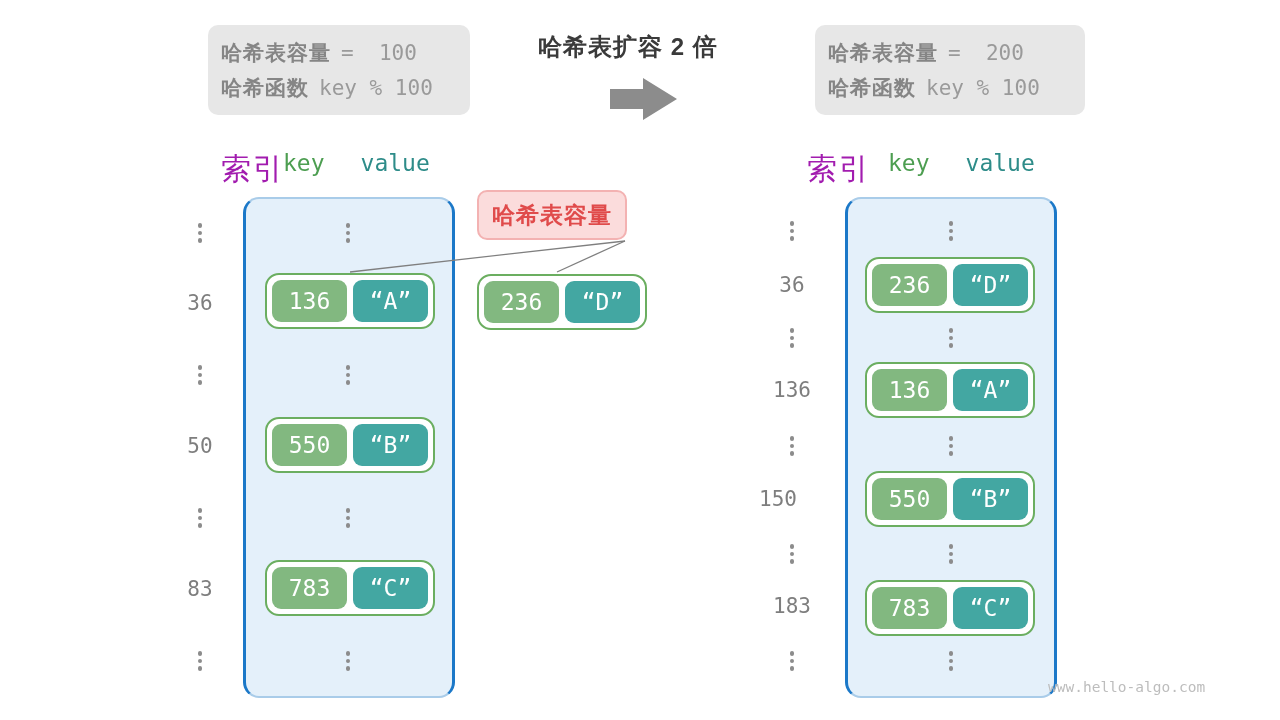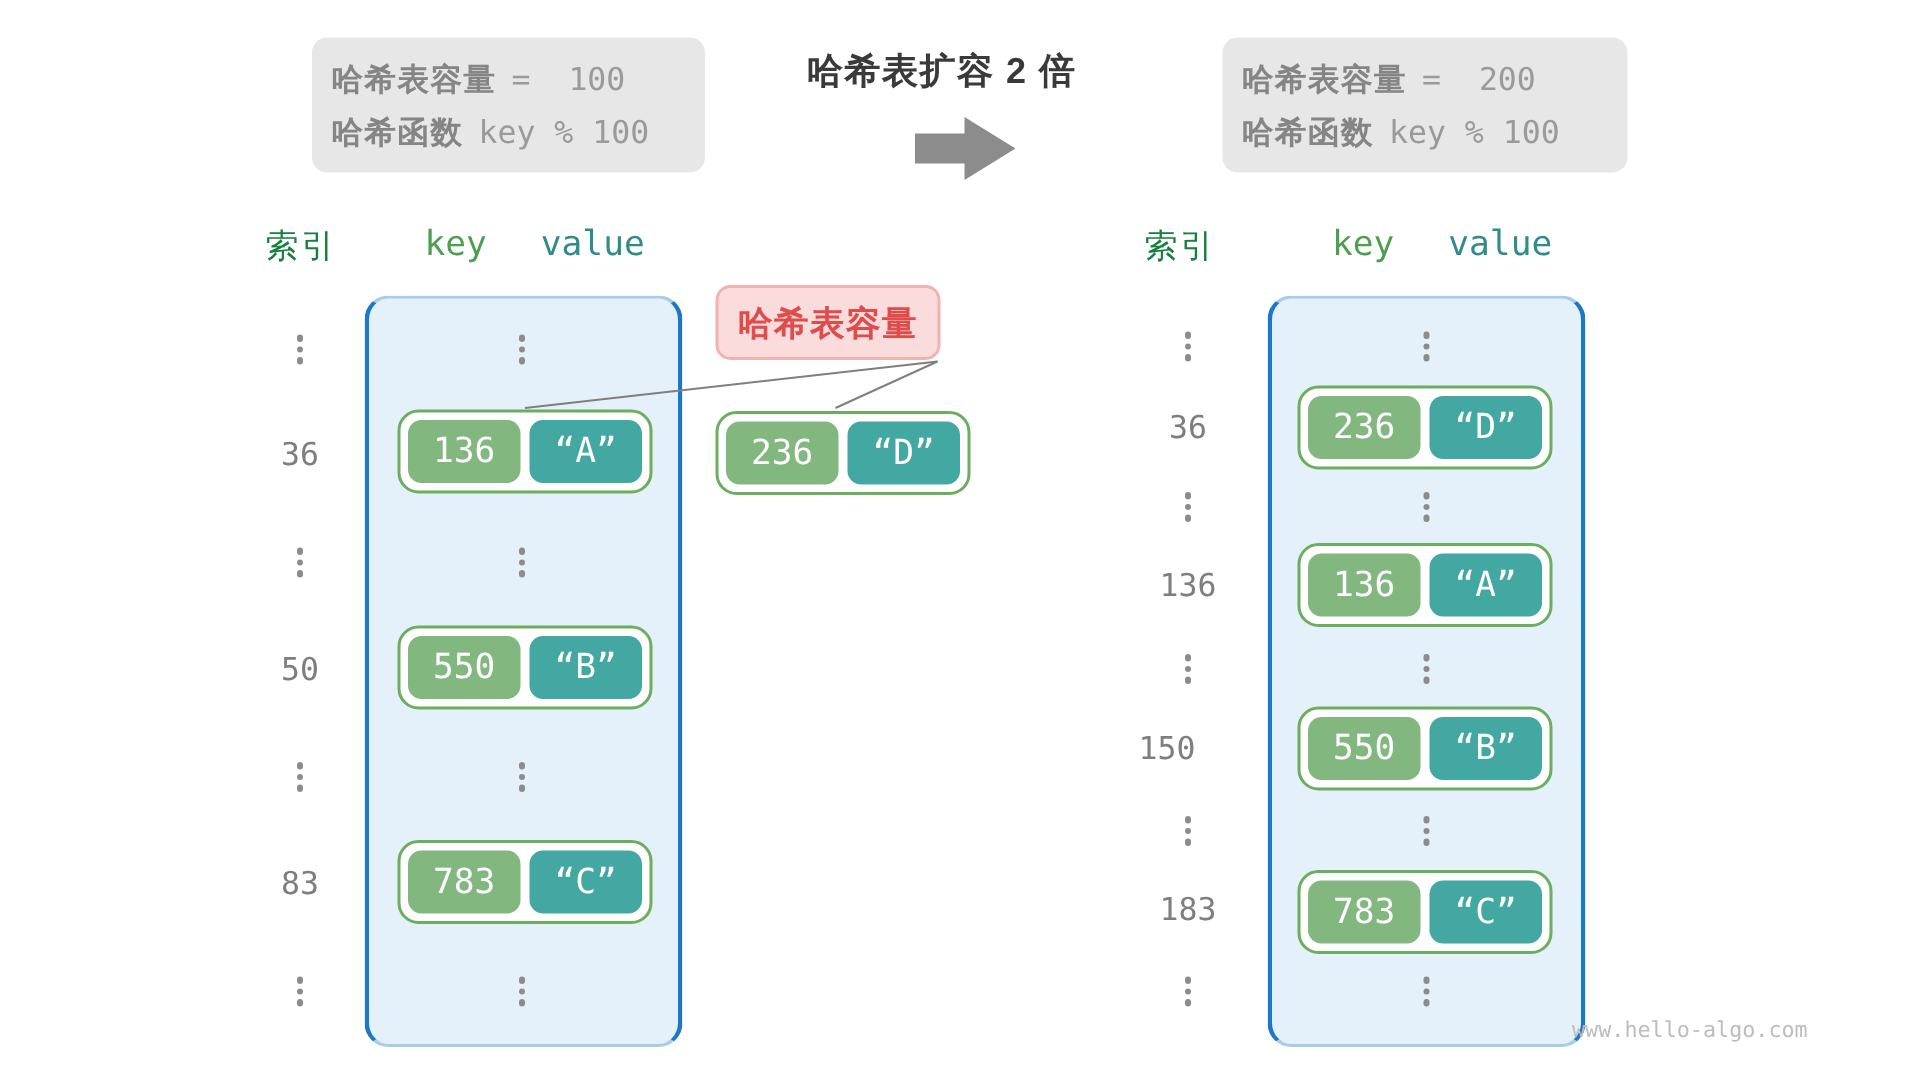--- a/index.html
+++ b/index.html
@@ -37,22 +37,22 @@
   .info-box .val{font-family:"DejaVu Sans Mono","Liberation Mono",monospace;
     color:var(--info-value);margin-left:10px;white-space:pre;}
   #box-before{left:208px;width:262px;}
   #box-after{left:815px;width:270px;}
 
   .expand-title{position:absolute;left:538px;top:31px;width:214px;
     font-size:24px;font-weight:bold;color:var(--title-color);letter-spacing:1px;white-space:pre;}
 
   .block-arrow{position:absolute;left:610px;top:77px;width:68px;height:44px;}
 
-  .col-header-idx{position:absolute;top:149px;font-size:22px;color:#15803d;
-    letter-spacing:2px;}
+  .col-header-idx{position:absolute;top:149px;font-size:30px;color:#a21caf;
+    letter-spacing:2px;margin-left:44px;}
   .col-header-kv{position:absolute;top:150px;font-size:23px;display:flex;gap:36px;}
   .col-header-kv .kh{color:var(--header-green);}
   .col-header-kv .vh{color:var(--header-teal);}
 
   .bucket{position:absolute;top:197px;width:212px;height:501px;
     background:var(--container-bg);
     border:2px solid var(--container-border-light);
     border-left:3px solid var(--container-border);
     border-right:3px solid var(--container-border);
     border-radius:16px;}

